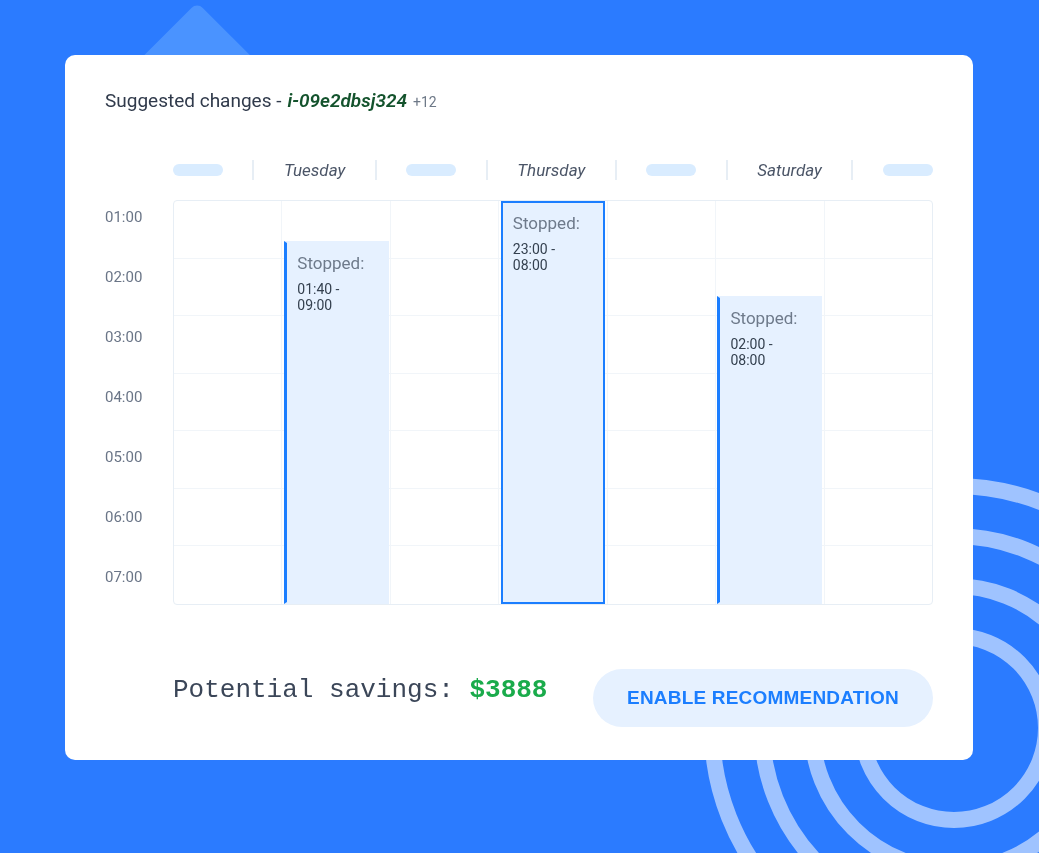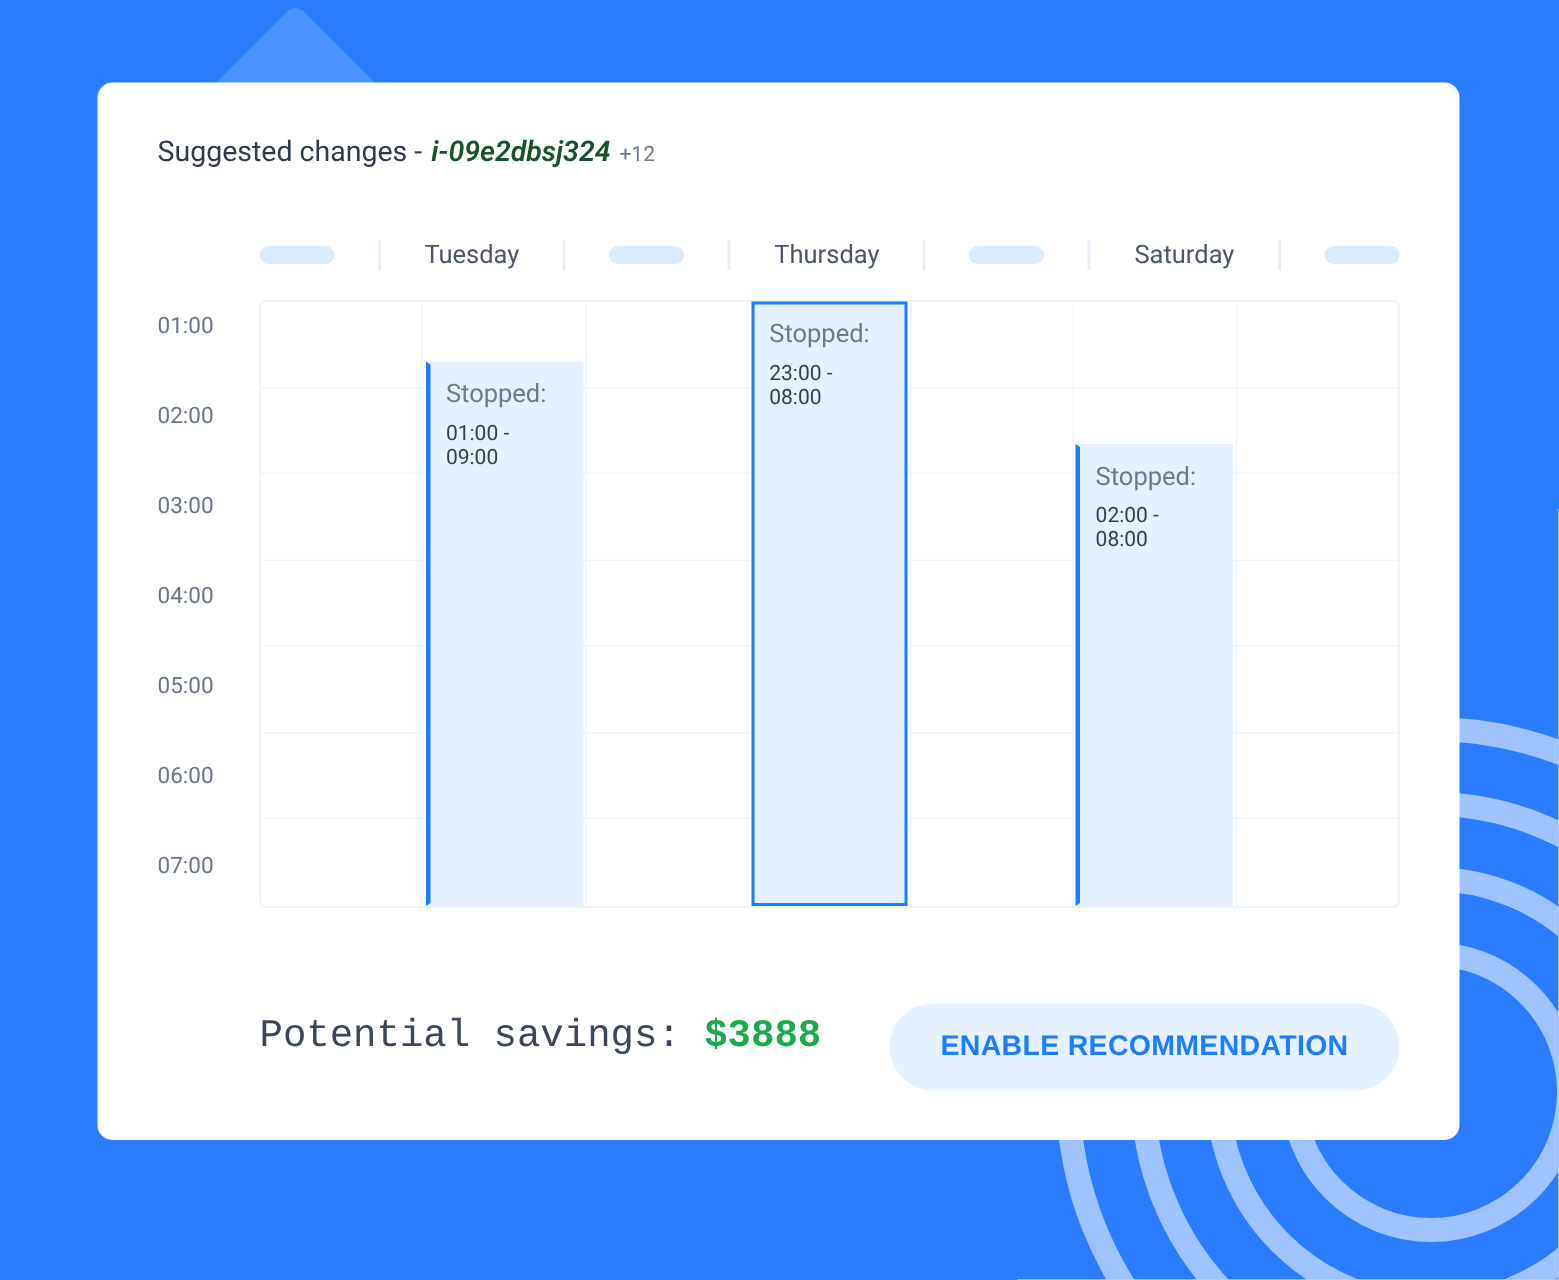--- a/index.html
+++ b/index.html
@@ -34,21 +34,21 @@
   background: #fff; border-radius: 10px;
   padding: 34px 40px;
 }
 .header { display: flex; align-items: baseline; font-size: 19px; color: #303a4b; }
 .head-left { display: flex; gap: 6px; align-items: baseline; }
 .instance { color: #14532d; font-style: italic; font-weight: 600; }
 .plus { color: #6d7887; font-size: 14px; }
 
 .days {
   display: flex; justify-content: space-between; margin: 48px 0 20px 68px;
-  gap: 0; align-items: center;
+  gap: 0; align-items: center; font-style: italic;
 }
 .day { color: #4b5567; font-size: 17px; }
 .pill { width: 50px; height: 12px; border-radius: 6px; background: #d9ecff; }
 .sep { width: 2px; height: 20px; background: #e7eef5; }
 
 .chart-wrap { display: flex; }
 .yaxis {
   width: 68px; display: flex; flex-direction: column; padding-top: 8px;
   color: #6a7587; font-size: 15px; gap: 42px; align-items: flex-start;
 }
@@ -149,21 +149,21 @@
           <div class="vcol"></div>
           <div class="vcol"></div>
           <div class="vcol"></div>
           <div class="vcol"></div>
       </div>
       <div class="blocks">
         <div class="colslot"></div>
         <div class="colslot">
           <div class="block plain" style="top:40px;bottom:0;">
             <div class="lbl">Stopped:</div>
-            <div class="tm">01:00 - 09:00</div>
+            <div class="tm">01:40 - 09:00</div>
           </div>
         </div>
         <div class="colslot"></div>
         <div class="colslot">
           <div class="block highlight" style="top:0;bottom:0;">
             <div class="lbl">Stopped:</div>
             <div class="tm">23:00 - 08:00</div>
           </div>
         </div>
         <div class="colslot"></div>

